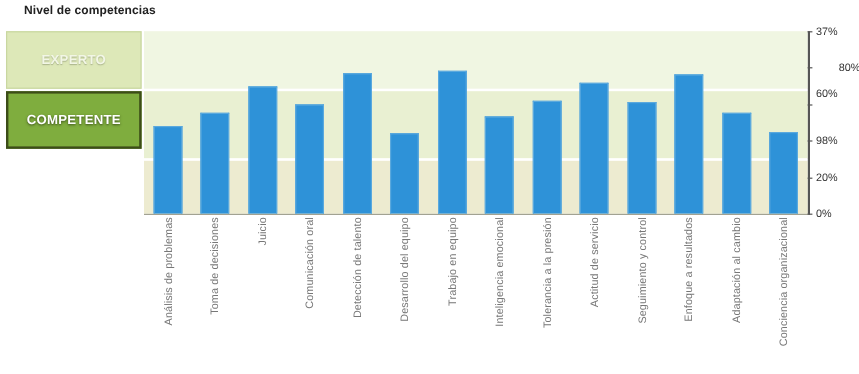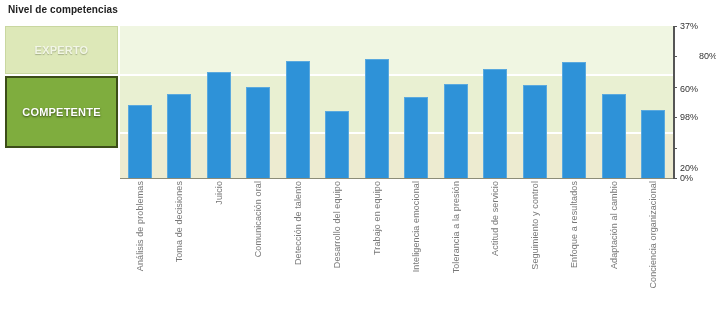--- a/index.html
+++ b/index.html
@@ -7,40 +7,40 @@
     width:716px;height:312px;
     background:#ffffff;
     font-family:"Liberation Sans", sans-serif;
     overflow:hidden;
     position:relative;
   }
   #chart-root{position:absolute;left:0;top:0;width:716px;height:312px;}
 
   
   .chart-title{
-    position:absolute;left:8px;top:4px;
+    position:absolute;left:20px;top:4px;
     font-size:10px;font-weight:bold;color:#222;
     letter-spacing:.1px;white-space:nowrap;
   }
 
   
   .level-legend{position:absolute;left:5px;top:26px;width:115px;height:152px;}
   .level-box{
     position:absolute;left:0;width:113px;
     box-sizing:border-box;
     display:flex;align-items:center;justify-content:center;
     font-size:11px;font-weight:bold;letter-spacing:.2px;
     white-space:nowrap;
   }
   .level-experto{
     top:0;height:48px;background:#dde8b8;border:1px solid #c9d7a0;
     color:#f2f6e6;text-shadow:0 1px 1px rgba(120,130,95,.55);
   }
   .level-competente{
-    top:50px;height:72px;background:#7fad3e;border:2px solid #3c4d18;
+    top:50px;height:48px;background:#7fad3e;border:2px solid #3c4d18;
     color:#ffffff;text-shadow:0 1px 2px rgba(40,55,15,.85);
   }
   .level-principiante{
     top:108px;height:44px;background:#e9e3b8;border:1px solid #d8d1a2;
     color:#efe9c6;text-shadow:0 1px 1px rgba(150,140,95,.55);
   }
 
   
   .plot{
     position:absolute;left:120px;top:26px;
@@ -151,25 +151,25 @@
         </div>
         <div class="bar-slot" style="left: 513.5px; width: 39.5px;">
           <div class="bar" title="Conciencia organizacional: 45%" style="height: 68.4px; background: rgb(46, 146, 216);"></div>
         </div>
       </div>
   </div>
 
   <div class="yaxis" id="yaxis-container">
       <div class="ytick" style="top: 152px;">0%</div>
       <div class="ytick-mark" style="top: 152px;"></div>
-      <div class="ytick" style="top: 121.6px; margin-top: 20px;">20%</div>
+      <div class="ytick" style="top: 121.6px;">20%</div>
       <div class="ytick-mark" style="top: 121.6px;"></div>
       <div class="ytick" style="top: 91.2px;">98%</div>
       <div class="ytick-mark" style="top: 91.2px;"></div>
-      <div class="ytick" style="top: 63px;">60%</div>
+      <div class="ytick" style="top: 52px;">60%</div>
       <div class="ytick-mark" style="top: 60.8px;"></div>
       <div class="ytick" style="top: 30.4px; padding-left: 19px;">80%</div>
       <div class="ytick-mark" style="top: 30.4px;"></div>
       <div class="ytick" style="top: 0px;">37%</div>
       <div class="ytick-mark" style="top: 0px;"></div>
     </div>
 
   <div class="xlabels" id="xlabels-container">
       <div class="xlabel-slot" style="left: 0px; width: 39.5px;">
         <div class="xlabel">Análisis de problemas</div>

